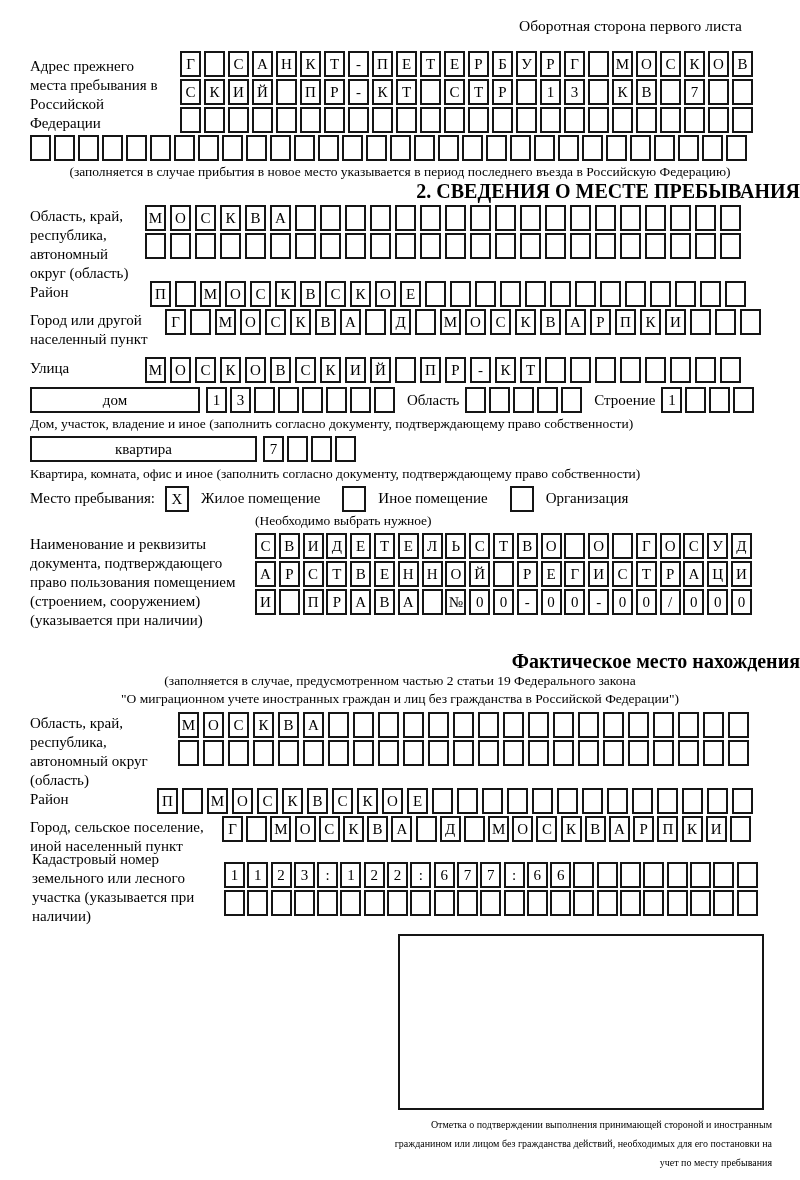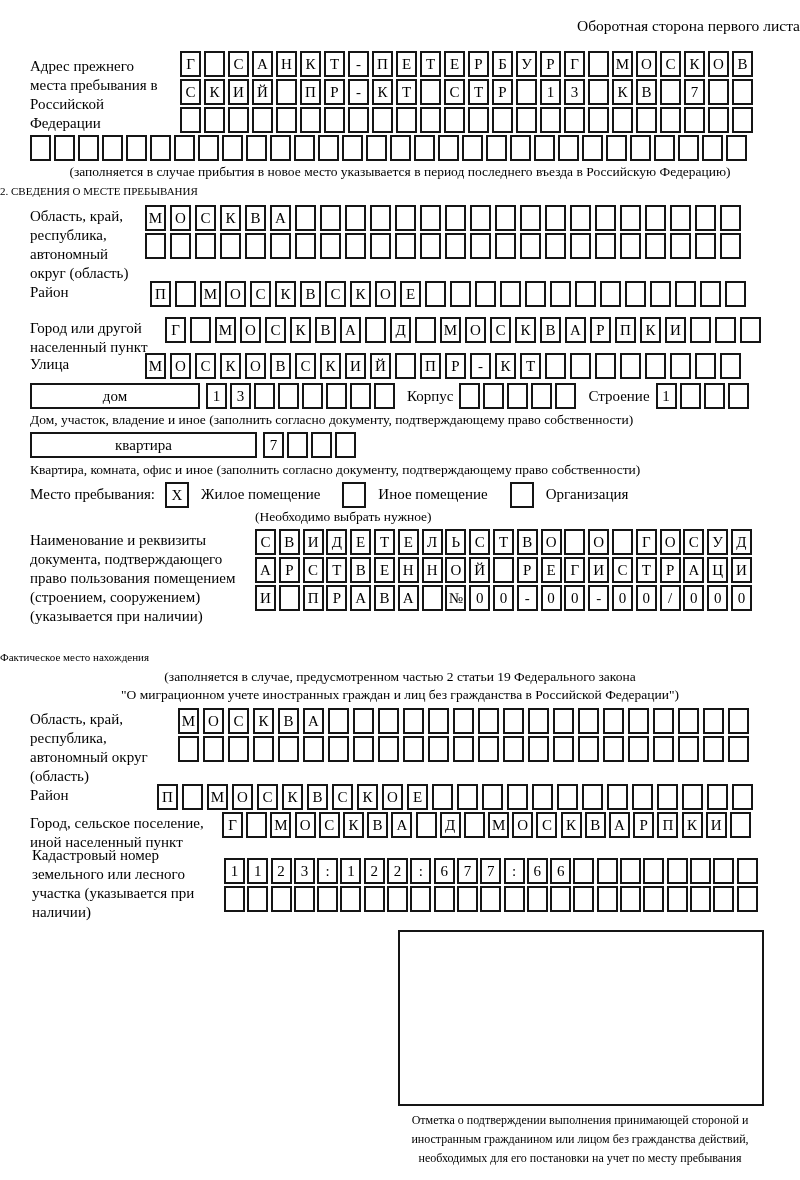--- a/index.html
+++ b/index.html
@@ -6,52 +6,53 @@
   .page{
     position:relative;
     width:800px;height:1180px;
     background:#fff;color:#000;
     font-family:"Liberation Serif","DejaVu Serif",serif;
     overflow:hidden;
   }
   .hdr{
     padding-top:16px;
     text-align:right;
+    margin-right:58px;
     font-size:15.5px;line-height:19px;
   }
   .field{position:relative;margin-left:30px;}
   .lbl{font-size:15px;line-height:19px;}
   .abs-lbl{position:absolute;left:0;top:2px;}
   .grid-row{height:28px;white-space:nowrap;}
   .cell{
     display:inline-block;box-sizing:border-box;
     width:21px;height:26px;
     border:2px solid #151515;
     margin-right:3px;
     font-size:15px;line-height:22px;text-align:center;
     vertical-align:top;background:#fff;
   }
   .p25 .cell{margin-right:4px;}
   .p238 .cell{margin-right:2.8px;}
   .p242 .cell{margin-right:3.2px;}
   .p233 .cell{margin-right:2.3px;}
   .note{font-size:13.5px;line-height:18px;}
   .note-center{text-align:center;}
-  .title-bold{text-align:left;font-weight:normal;font-size:11px;line-height:21px;}
+  .title-bold{text-align:right;font-weight:bold;font-size:20px;line-height:21px;}
   
   .blk1{margin-top:16px;}
   .blk1 .abs-lbl{width:140px;top:6px;}
   .ind150{margin-left:150px;}
   
   .f-oblast{height:76px;margin-top:3px;}
   .f-oblast .abs-lbl{width:108px;}
   .f-oblast .rows{margin-left:115px;}
   .f-raion{height:28px;}
   .f-raion .rows{margin-left:120px;}
-  .f-gorod1{height:36px;margin-top:8px;}
+  .f-gorod1{height:48px;}
   .f-gorod1 .abs-lbl{width:130px;}
   .f-gorod1 .rows{margin-left:135px;}
   .f-ulitsa{height:28px;}
   .f-ulitsa .rows{margin-left:115px;}
   .inline-line{margin-left:30px;display:flex;align-items:flex-start;}
   .dom-line{margin-top:2px;height:28px;}
   .wbox{
     box-sizing:border-box;height:26px;border:2px solid #151515;
     text-align:center;font-size:15px;line-height:22px;flex:0 0 auto;
   }
@@ -87,21 +88,21 @@
   .f-kad .rows{margin-left:192px;padding-top:14px;}
   .stampbox{
     box-sizing:border-box;
     width:366px;height:176px;
     border:2px solid #151515;
     margin:6px 0 0 398px;
     background:#fff;
   }
   .stamp-caption{
     width:384px;margin:5px 0 0 388px;
-    text-align:center;font-size:12px;line-height:19px;
+    text-align:right;font-size:10px;line-height:19px;
   }
 </style>
 </head>
 <body>
 
 <div class="page">
 
   <div class="hdr">Оборотная сторона первого листа</div>
 
   <div class="field blk1">
@@ -142,21 +143,21 @@
   <div class="field f-ulitsa">
     <div class="lbl abs-lbl">Улица</div>
     <div class="rows">
       <div class="grid-row p25"><span class="cell">М</span><span class="cell">О</span><span class="cell">С</span><span class="cell">К</span><span class="cell">О</span><span class="cell">В</span><span class="cell">С</span><span class="cell">К</span><span class="cell">И</span><span class="cell">Й</span><span class="cell"></span><span class="cell">П</span><span class="cell">Р</span><span class="cell">-</span><span class="cell">К</span><span class="cell">Т</span><span class="cell"></span><span class="cell"></span><span class="cell"></span><span class="cell"></span><span class="cell"></span><span class="cell"></span><span class="cell"></span><span class="cell"></span></div>
     </div>
   </div>
 
   <div class="inline-line dom-line">
     <div class="wbox dom">дом</div>
     <span class="cells"><span class="cell">1</span><span class="cell">3</span><span class="cell"></span><span class="cell"></span><span class="cell"></span><span class="cell"></span><span class="cell"></span><span class="cell"></span></span>
-    <span class="ilbl">Корпус</span>
+    <span class="ilbl">Область</span>
     <span class="cells"><span class="cell"></span><span class="cell"></span><span class="cell"></span><span class="cell"></span><span class="cell"></span></span>
     <span class="ilbl">Строение</span>
     <span class="cells"><span class="cell">1</span><span class="cell"></span><span class="cell"></span><span class="cell"></span></span>
   </div>
   <div class="note note-left">Дом, участок, владение и иное (заполнить согласно документу, подтверждающему право собственности)</div>
 
   <div class="inline-line kv-line">
     <div class="wbox kv">квартира</div>
     <span class="cells"><span class="cell">7</span><span class="cell"></span><span class="cell"></span><span class="cell"></span></span>
   </div>

